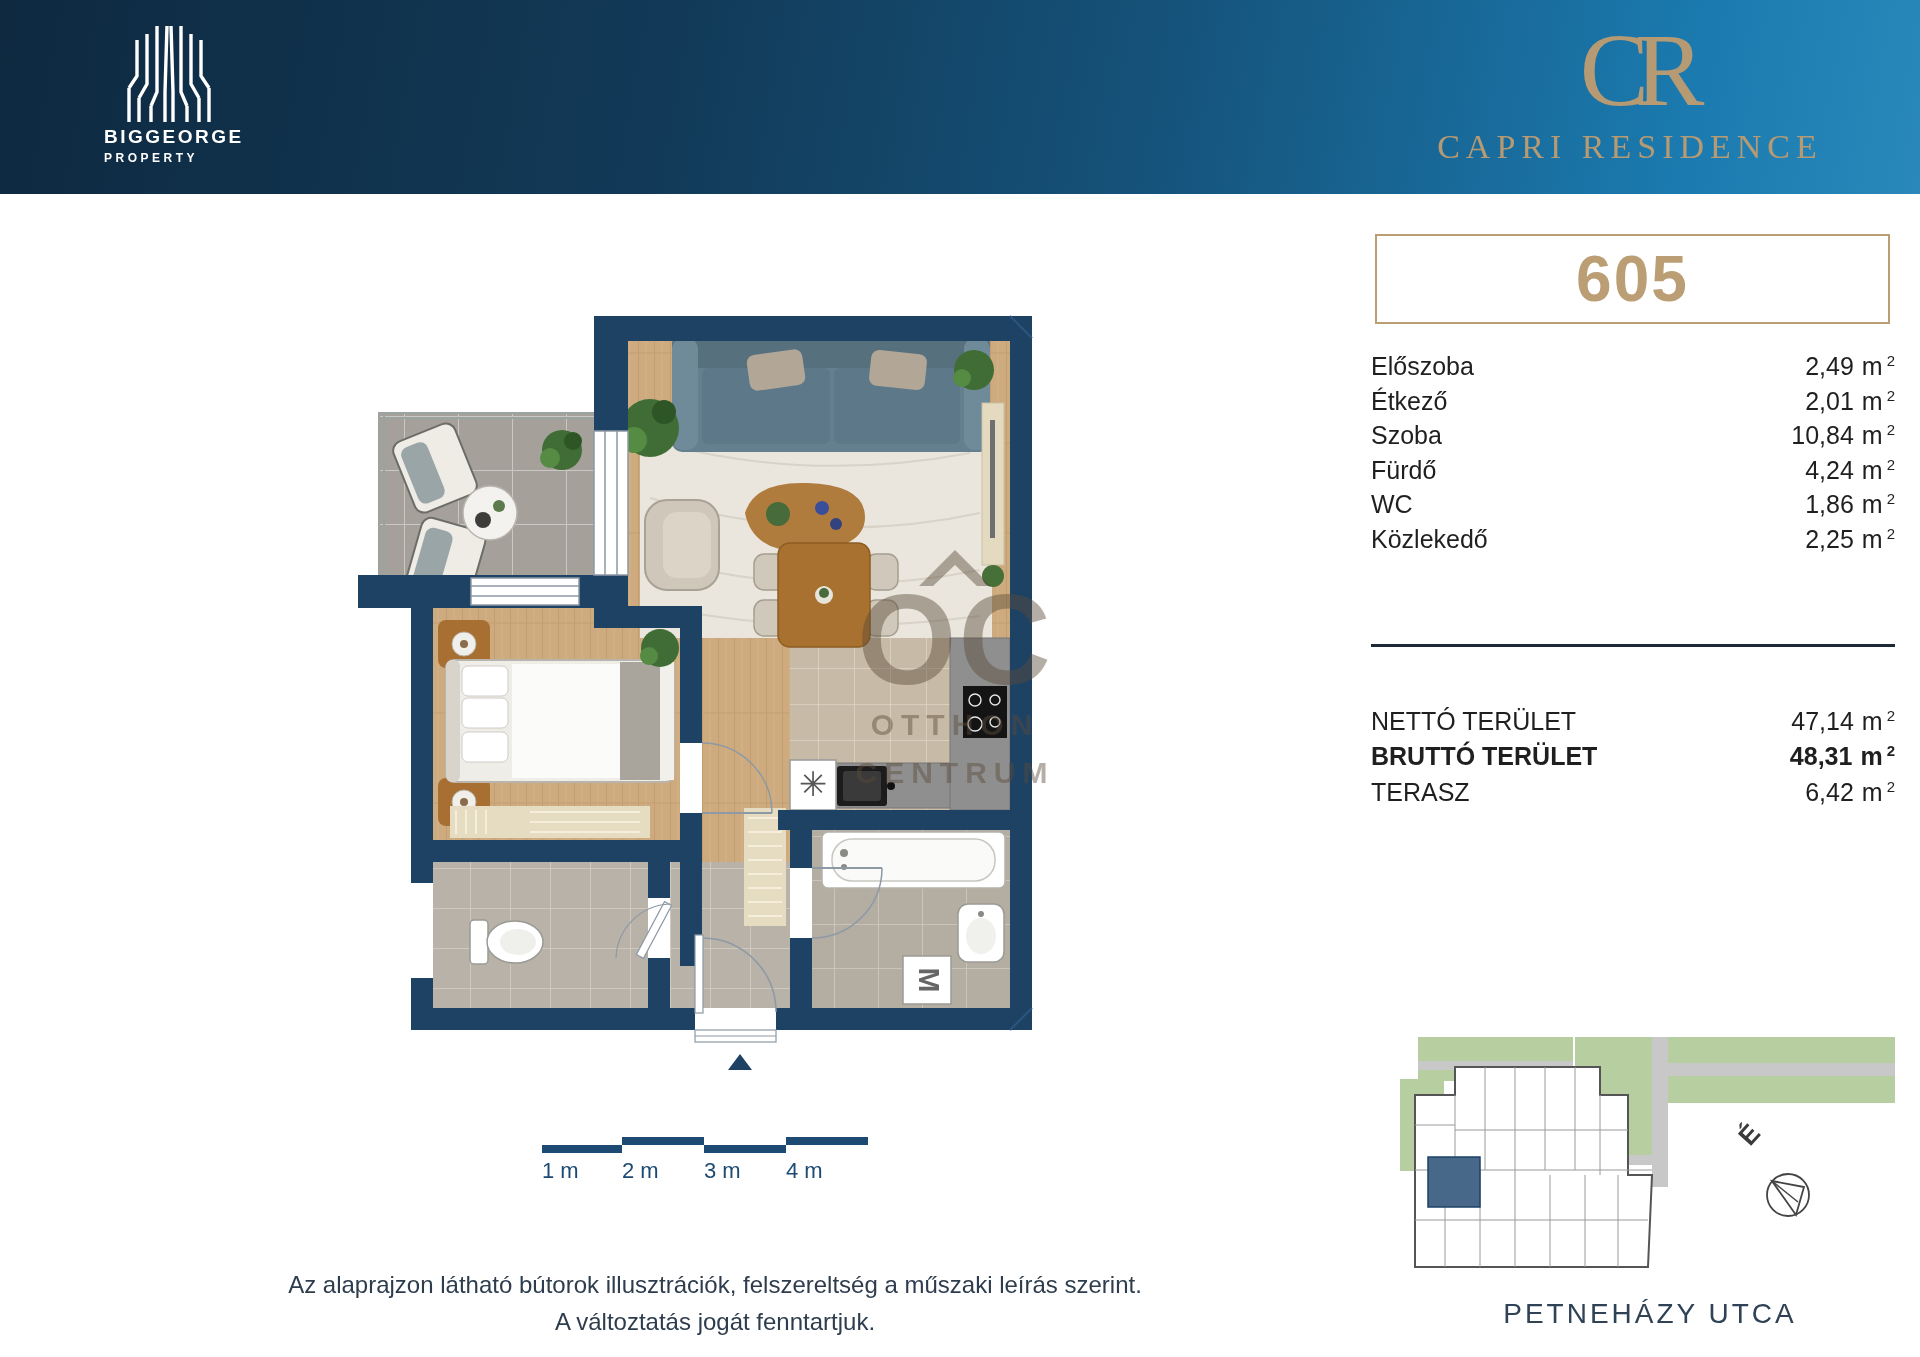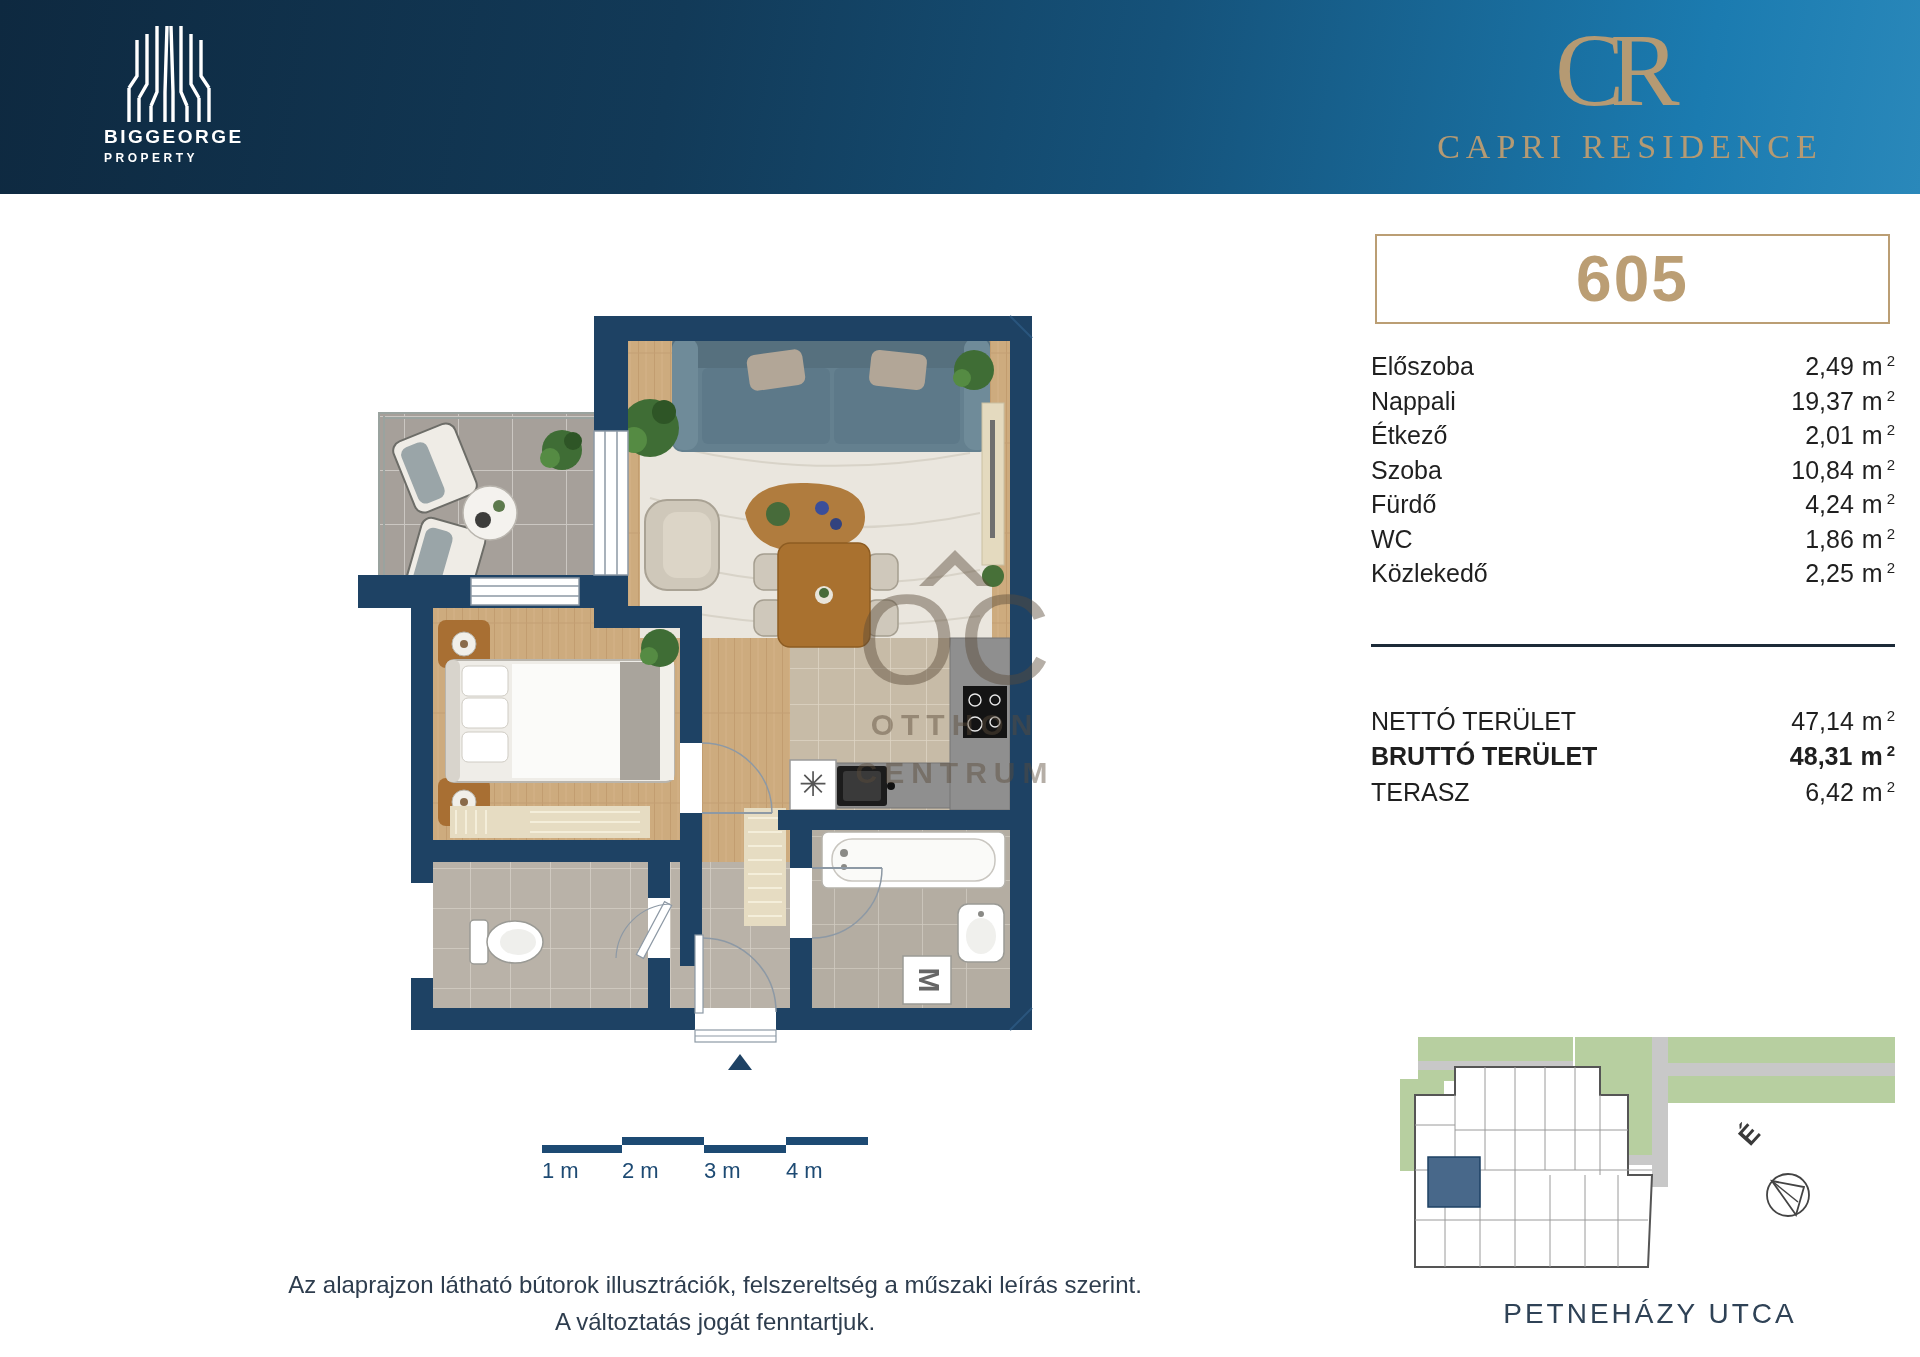--- a/index.html
+++ b/index.html
@@ -9,21 +9,21 @@
 
   
   .header{left:0;top:0;width:1920px;height:194px;
           background:linear-gradient(100deg,#0e2940 0%,#123a58 35%,#15527a 60%,#1b7bb0 88%,#2a88ba 100%);}
   .bg-logo{left:104px;top:26px;width:130px;height:132px;color:#ffffff;text-align:left;}
   .bg-logo svg{display:block;margin:0 auto;}
   .bg-name{display:block;font-size:19px;font-weight:bold;letter-spacing:2.5px;margin-top:4px;}
   .bg-sub{display:block;font-size:12px;font-weight:bold;letter-spacing:3.5px;margin-top:3px;}
   .cr-mono{left:1555px;top:18px;width:160px;height:104px;
            font-family:"Liberation Serif",serif;font-size:104px;line-height:104px;
-           color:#b59a73;letter-spacing:-14px;}
+           color:#b59a73;letter-spacing:-14px;text-align:center;}
   .residence{left:1395px;top:128px;width:470px;text-align:center;
              font-family:"Liberation Serif",serif;font-size:34px;color:#b59a73;letter-spacing:6px;}
 
   
   .unit-box{left:1375px;top:217px;width:511px;height:86px;border:2px solid #bb9e74;
             display:flex;align-items:center;justify-content:center;margin-top:17px;}
   .unit-num{font-size:64px;font-weight:bold;color:#bb9e74;letter-spacing:2px;}
 
   
   .room-table{left:1371px;top:352px;width:524px;}
@@ -35,21 +35,21 @@
   .sup2{font-size:15px;vertical-align:9px;margin-left:4px;}
   .divider{left:1371px;top:644px;width:524px;height:0;border-top:3px solid #1c2a38;}
   .totals{left:1371px;top:700px;width:524px;}
   .trow{display:flex;justify-content:space-between;align-items:flex-end;height:35.5px;
         font-size:25px;color:#1f1f1f;}
   .trow.bold{font-weight:bold;}
 
   
   .watermark{left:850px;top:548px;width:210px;text-align:center;color:rgba(92,76,58,0.45);
              pointer-events:none;z-index:5;}
-  .wm-oc{font-size:128px;line-height:108px;font-weight:normal;letter-spacing:2px;}
+  .wm-oc{font-size:128px;line-height:108px;font-weight:bold;letter-spacing:2px;}
   .wm-line{font-size:30px;font-weight:bold;letter-spacing:7px;margin-top:14px;}
 
   
   .scalebar{left:542px;top:1137px;width:330px;height:16px;}
   .seg{position:absolute;height:8px;background:#1d4a73;}
   .scalelabels{left:542px;top:1158px;width:340px;height:24px;color:#1d4a73;font-size:22px;}
   .scalelabels span{position:absolute;top:0;}
 
   
   .disclaimer{left:240px;top:1266px;width:950px;text-align:center;color:#2e3d4e;
@@ -86,24 +86,20 @@
   </div>
 
   <div class="abs unit-box">
     <span class="unit-num">605</span>
   </div>
 
   <div class="abs room-table">
     <div class="rrow">
         <span class="rlabel">Előszoba</span>
         <span class="rval"><span>2,49</span><span class="unit-m">m</span><span class="sup2">2</span></span>
-      </div>
-    <div class="rrow">
-        <span class="rlabel">Nappali</span>
-        <span class="rval"><span>19,37</span><span class="unit-m">m</span><span class="sup2">2</span></span>
       </div>
     <div class="rrow">
         <span class="rlabel">Étkező</span>
         <span class="rval"><span>2,01</span><span class="unit-m">m</span><span class="sup2">2</span></span>
       </div>
     <div class="rrow">
         <span class="rlabel">Szoba</span>
         <span class="rval"><span>10,84</span><span class="unit-m">m</span><span class="sup2">2</span></span>
       </div>
     <div class="rrow">

